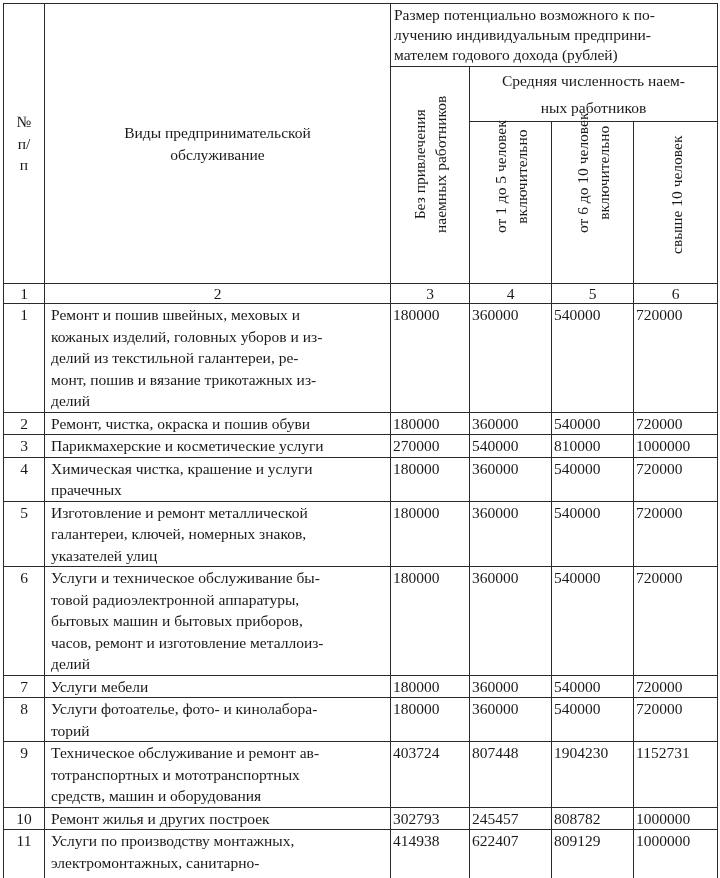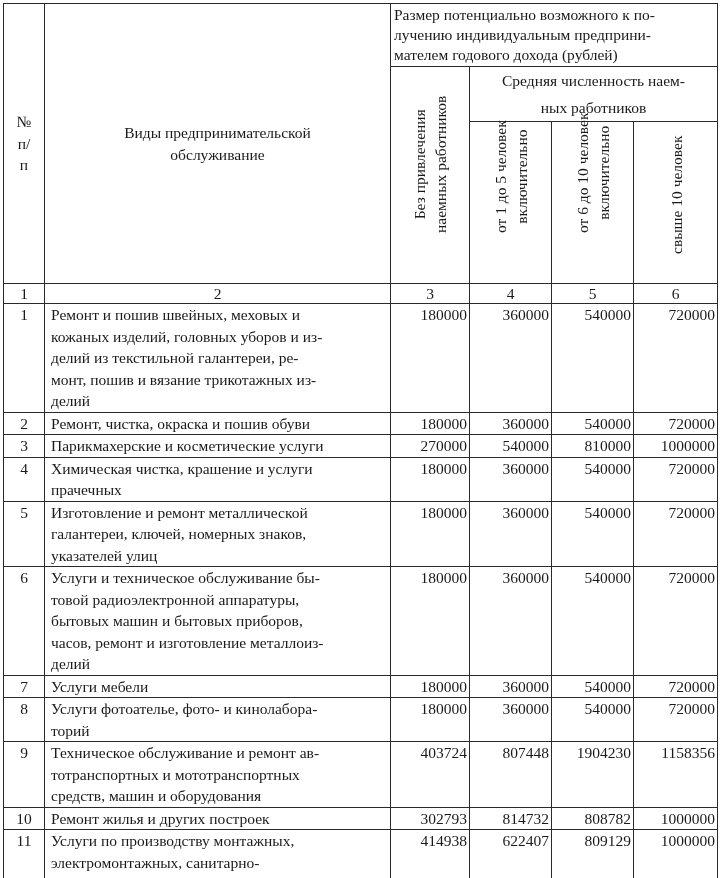--- a/index.html
+++ b/index.html
@@ -10,21 +10,21 @@
       border-collapse: collapse; table-layout: fixed;
       width: 714px;
       font-size: 15.5px; line-height: 21.5px;
     }
     table.doc td, table.doc th {
       border: 1.5px solid #2a2a2a;
       padding: 0 3px; vertical-align: top; font-weight: normal;
     }
     .c-no { width: 41px; text-align: center; }
     .c-name { width: 346px; padding-left: 6px !important; padding-right: 4px !important; }
-    .c-val { text-align: right; padding: 0 2px !important; }
+    .c-val { text-align: left; padding: 0 2px !important; }
     .hdr-main { text-align: center; vertical-align: middle !important; }
     .hdr-top { text-align: left; line-height: 20px; padding-top: 1px !important; font-family: Liberation Serif, serif; }
     .hdr-mid { text-align: center; line-height: 27px; }
     .vert-cell { height: 161px; padding: 0 !important; position: relative; vertical-align: middle !important; }
     .vert {
       position: absolute; left: 50%; bottom: 8px;
       transform-origin: 0 0;
       transform: rotate(-90deg) translateY(-50%);
       white-space: nowrap; text-align: center; line-height: 21px;
     }
@@ -205,30 +205,30 @@
   <tr>
     <td class="c-no">9</td>
     <td class="c-name">
           <span class="name-text">Техническое обслуживание и ремонт ав-
 тотранспортных и мототранспортных
 средств, машин и оборудования</span>
         </td>
     <td class="c-val">403724</td>
     <td class="c-val">807448</td>
     <td class="c-val">1904230</td>
-    <td class="c-val">1158356</td>
+    <td class="c-val">1152731</td>
   </tr>
 
   <tr>
     <td class="c-no">10</td>
     <td class="c-name">
           <span class="name-text">Ремонт жилья и других построек</span>
         </td>
     <td class="c-val">302793</td>
-    <td class="c-val">814732</td>
+    <td class="c-val">245457</td>
     <td class="c-val">808782</td>
     <td class="c-val">1000000</td>
   </tr>
 
   <tr>
     <td class="c-no">11</td>
     <td class="c-name">
           <span class="name-text">Услуги по производству монтажных,
 электромонтажных, санитарно-
 технических и сварочных работ</span>

